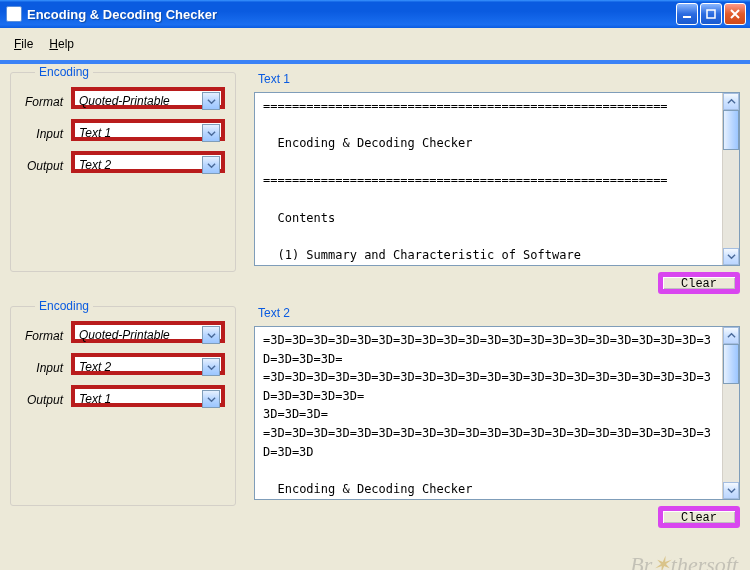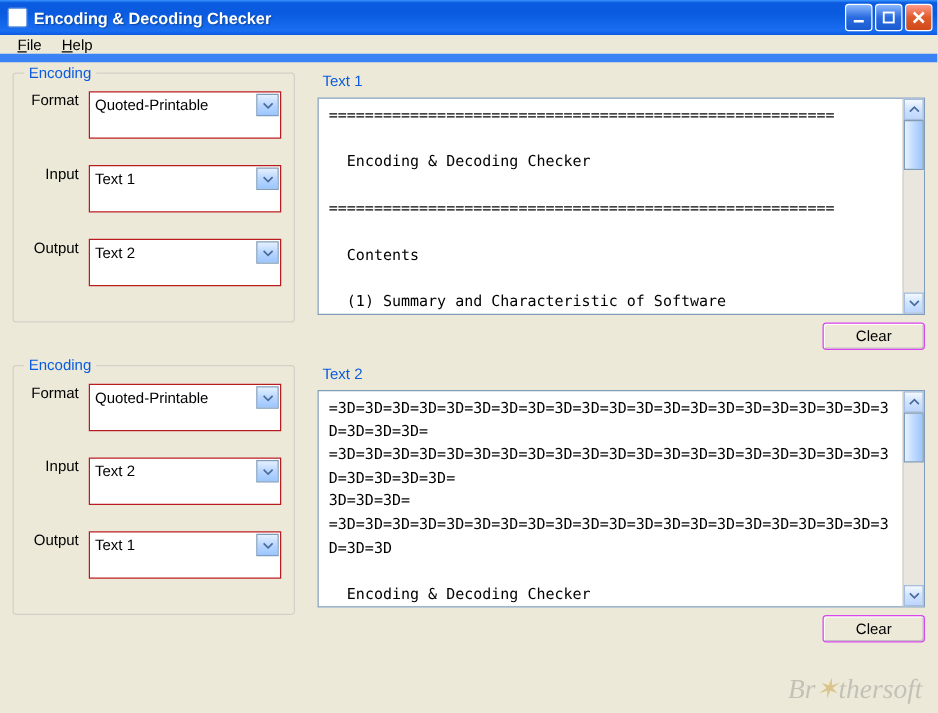--- a/index.html
+++ b/index.html
@@ -42,23 +42,23 @@
 }
 .win-btn.min, .win-btn.max {
   background: linear-gradient(to bottom, #8bb8ff 0%, #2a6be0 50%, #1a5bd0 100%);
 }
 .win-btn.close {
   background: linear-gradient(to bottom, #ff9a8b 0%, #e05a2a 50%, #d04a1a 100%);
 }
 .win-btn svg { width: 12px; height: 12px; }
 
 .menubar {
-  height: 22px;
-  background: #ece9d8;
-  border-bottom: 7px solid #3b82f6;
+  height: 36px;
+  background: #ece9d8;
+  border-bottom: 4px solid #3b82f6;
   display: flex;
   align-items: center;
   padding: 0 6px;
 }
 .menu-item {
   padding: 2px 8px;
   cursor: pointer;
 }
 .menu-item u { text-decoration: underline; }
 
@@ -76,40 +76,41 @@
 }
 
 .groupbox {
   border: 1px solid #d4d0c8;
   border-radius: 3px;
   position: relative;
   padding: 14px 10px 10px 10px;
 }
 .groupbox .legend {
   position: absolute;
-  top: -8px; left: 8px;
+  top: -8px; left: 24px;
   background: #ece9d8;
   padding: 0 4px;
   color: #0a5be0;
 }
 .left-col { width: 226px; }
 .right-col { flex: 1; }
 
 .form-row {
   display: flex;
-  align-items: flex-start;
-  margin-bottom: 21px;
+  align-items: flex-end;
+  margin-bottom: 10px;
+  font-style: italic;
 }
 .form-row .lbl { width: 50px; text-align: right; padding-right: 8px; }
 .select-wrap {
   flex: 1;
   position: relative;
-  height: 38px;
+  height: 22px;
   background: #fff;
-  border: 1px solid #b91c1c;
+  border: 4px solid #b91c1c;
 }
 .select-wrap .sel-text {
   position: absolute; left: 4px; top: 3px; right: 22px;
 }
 .select-wrap .sel-btn {
   position: absolute; right: 1px; top: 1px;
   width: 18px; height: 18px;
   background: linear-gradient(to bottom, #e5f0ff 0%, #b8d6ff 50%, #9cc6ff 100%);
   border: 1px solid #7f9db9;
   display: flex; align-items: center; justify-content: center;
@@ -180,25 +181,25 @@
 
 .clear-row {
   display: flex;
   justify-content: flex-end;
   margin-top: 6px;
 }
 .clear-btn {
   width: 82px;
   height: 22px;
   background: #ece9d8;
-  border: 1px solid #d946ef;
+  border: 5px solid #d946ef;
   border-radius: 3px;
   box-shadow: inset 1px 1px 0 #fff, inset -1px -1px 0 #c0c0c0;
   cursor: pointer;
-  font-family: Liberation Sans, sans-serif;
+  font-family: Liberation Mono, monospace;
   font-size: 12px;
 }
 
 .watermark {
   position: absolute;
   right: 12px; bottom: 6px;
   font-size: 22px;
   font-style: italic;
   color: rgba(120,120,120,.35);
   font-family: Georgia, serif;

